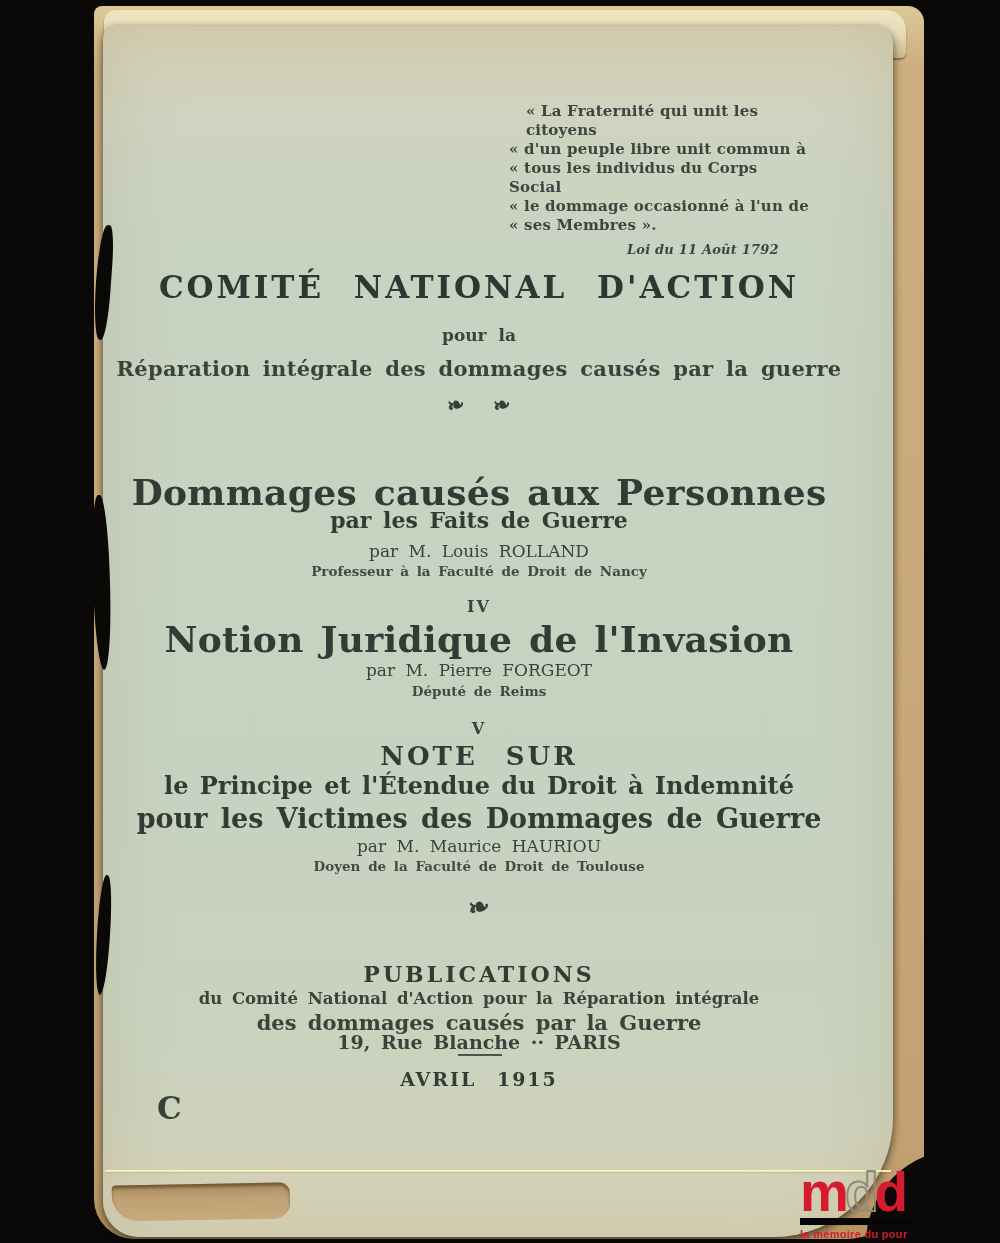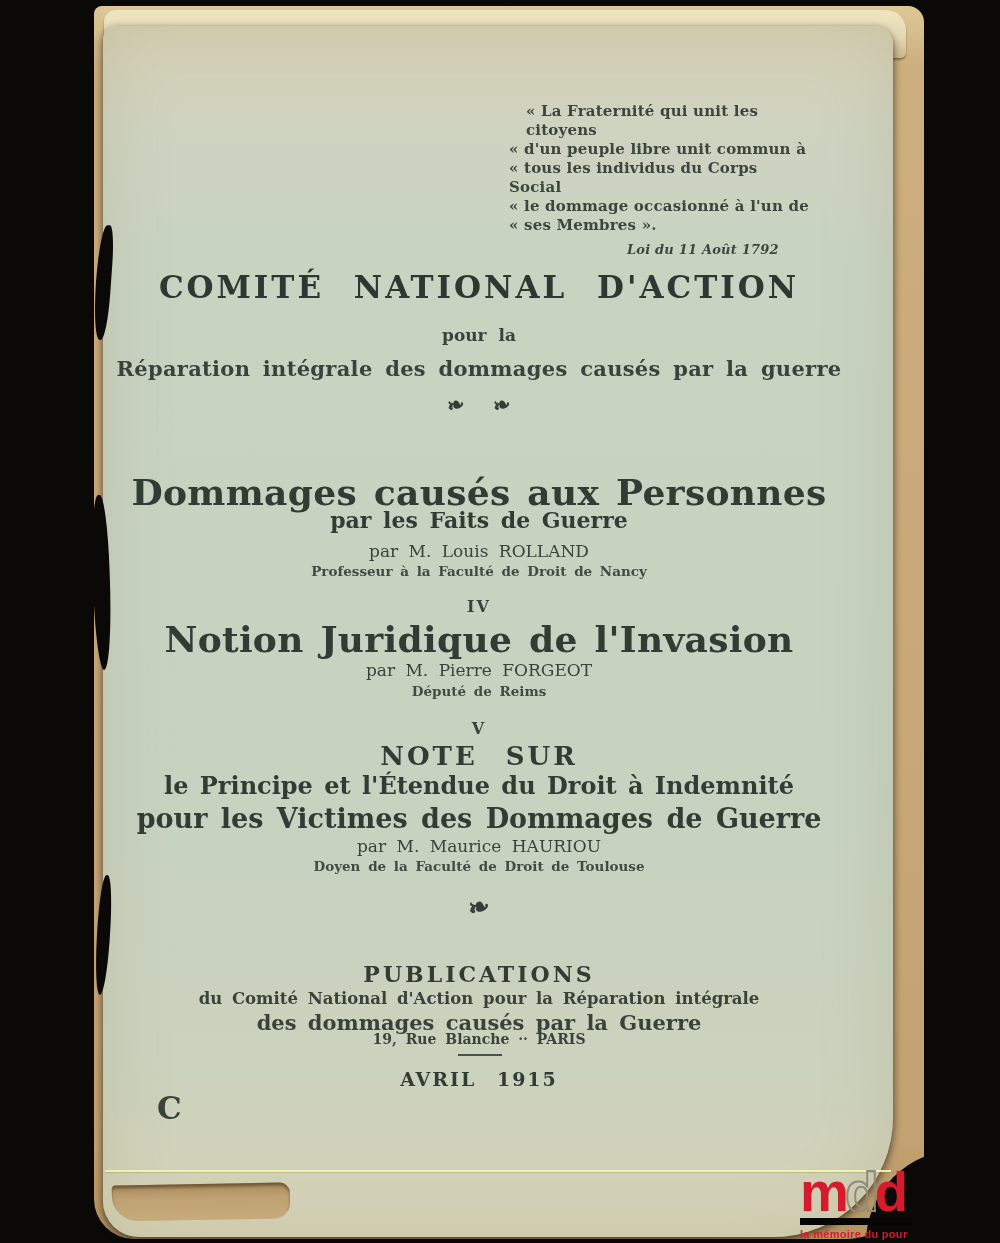--- a/index.html
+++ b/index.html
@@ -89,21 +89,21 @@
   .s5-l3 { top:777px; font-size:27px; font-weight:700; word-spacing:4px; color:#323c35; }
 
   .author { font-size:17px; font-weight:400; word-spacing:5px; }
   .a-3 { top:515px; }  .a-4 { top:634px; }  .a-5 { top:810px; }
   .role   { font-size:13.5px; font-weight:700; word-spacing:3px; color:#414b43; }
   .r-3 { top:537px; }  .r-4 { top:657px; }  .r-5 { top:832px; }
 
   .pub-heading  { top:935px;  font-size:22px;  font-weight:700; letter-spacing:3px; color:#323c35; }
   .pub-l1       { top:963px;  font-size:16.5px; font-weight:700; word-spacing:4px; }
   .pub-l2       { top:984px;  font-size:21px; font-weight:700; word-spacing:4px; }
-  .pub-address  { top:1005px; font-size:14px;  font-weight:700; word-spacing:4px; }
+  .pub-address  { top:1005px; font-size:19px;  font-weight:700; word-spacing:4px; }
   .imprint-rule { position:absolute; left:355px; top:1028px; width:44px; height:2px; background:#49544c; }
   .pub-date     { top:1042px; font-size:19px; font-weight:700; letter-spacing:2px; word-spacing:12px; color:#323c35; }
 
   .stamp-c {
     position:absolute; left:54px; top:1064px;
     font-size:31px; font-weight:700; color:#39433c; text-align:left; width:60px;
   }
 
   
   .mdd { position:absolute; left:800px; top:1168px; width:120px; font-family:"Liberation Sans","DejaVu Sans",sans-serif; }

